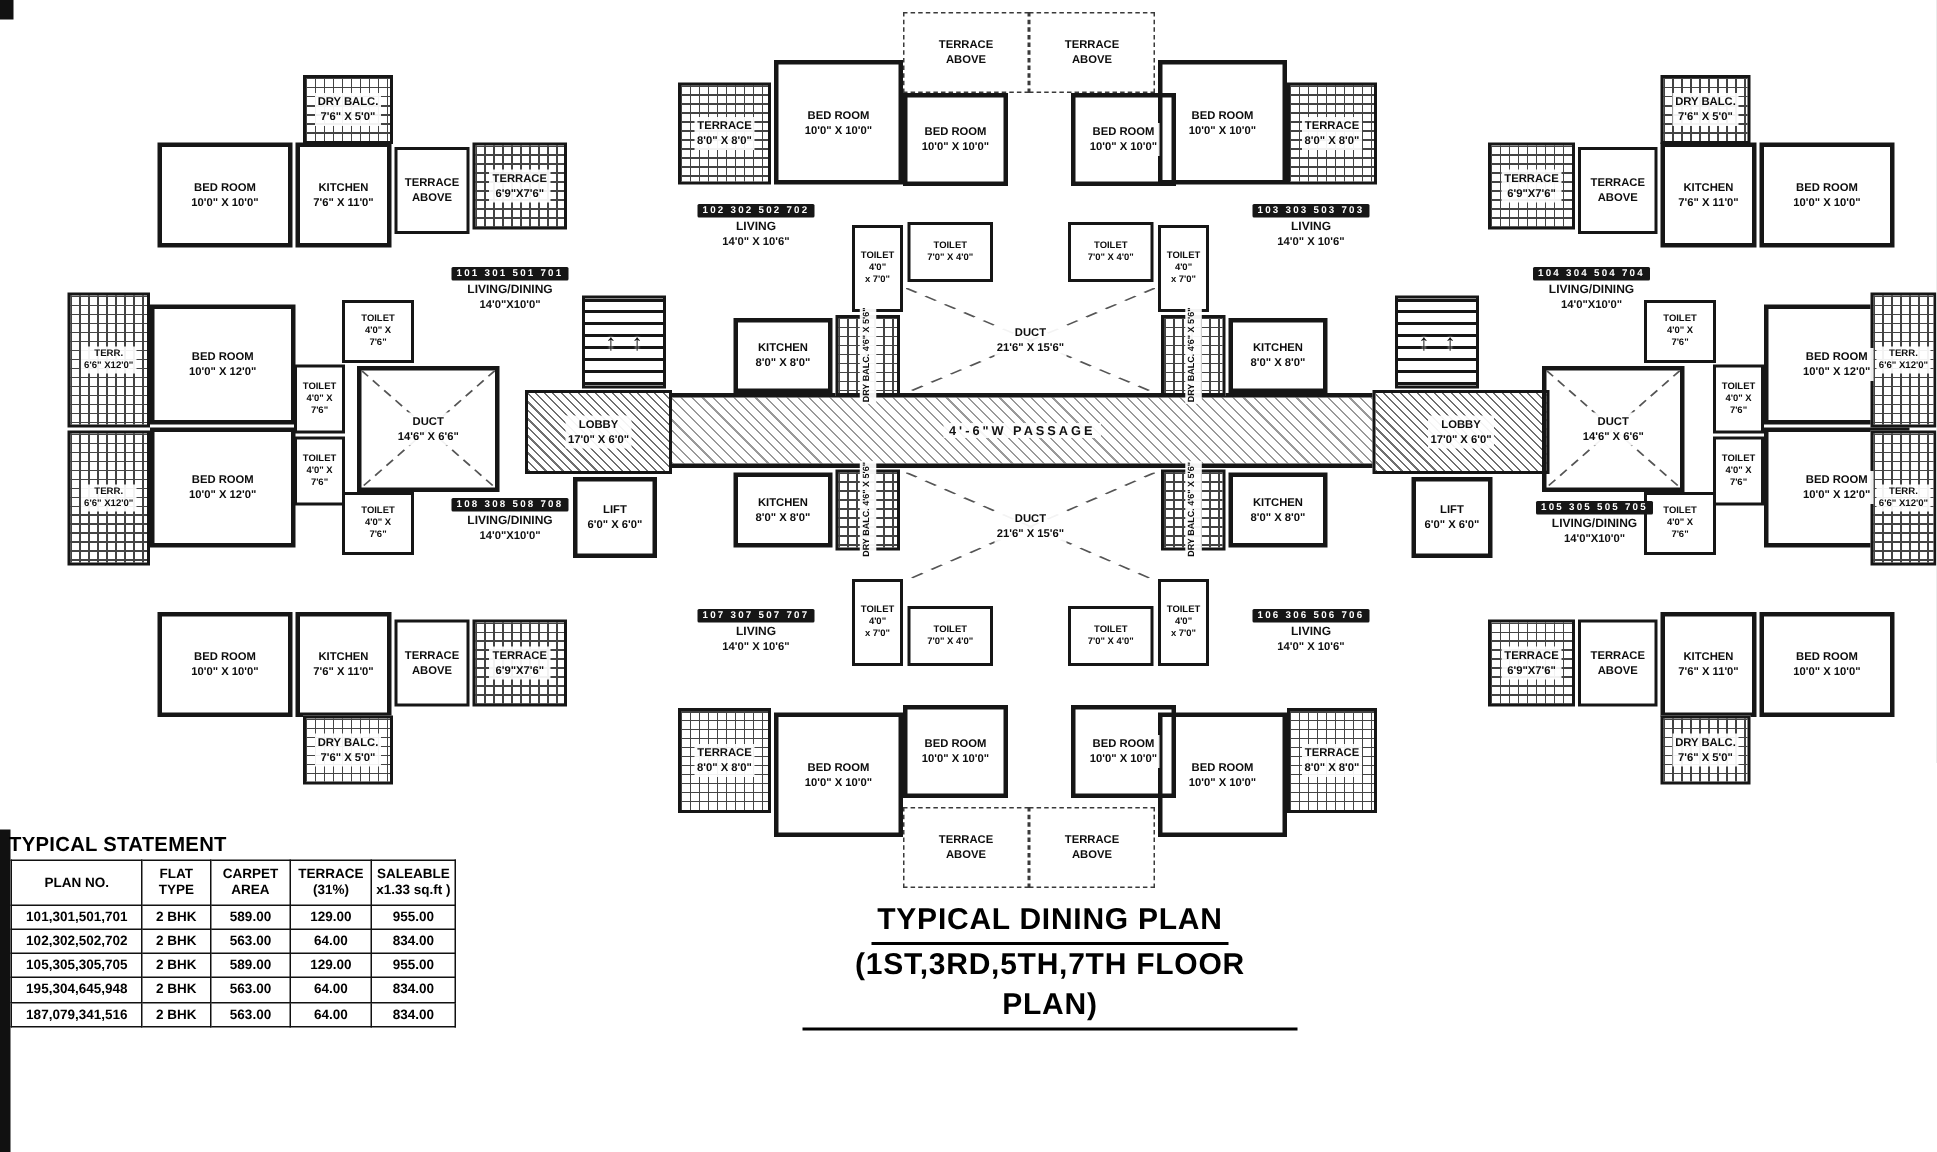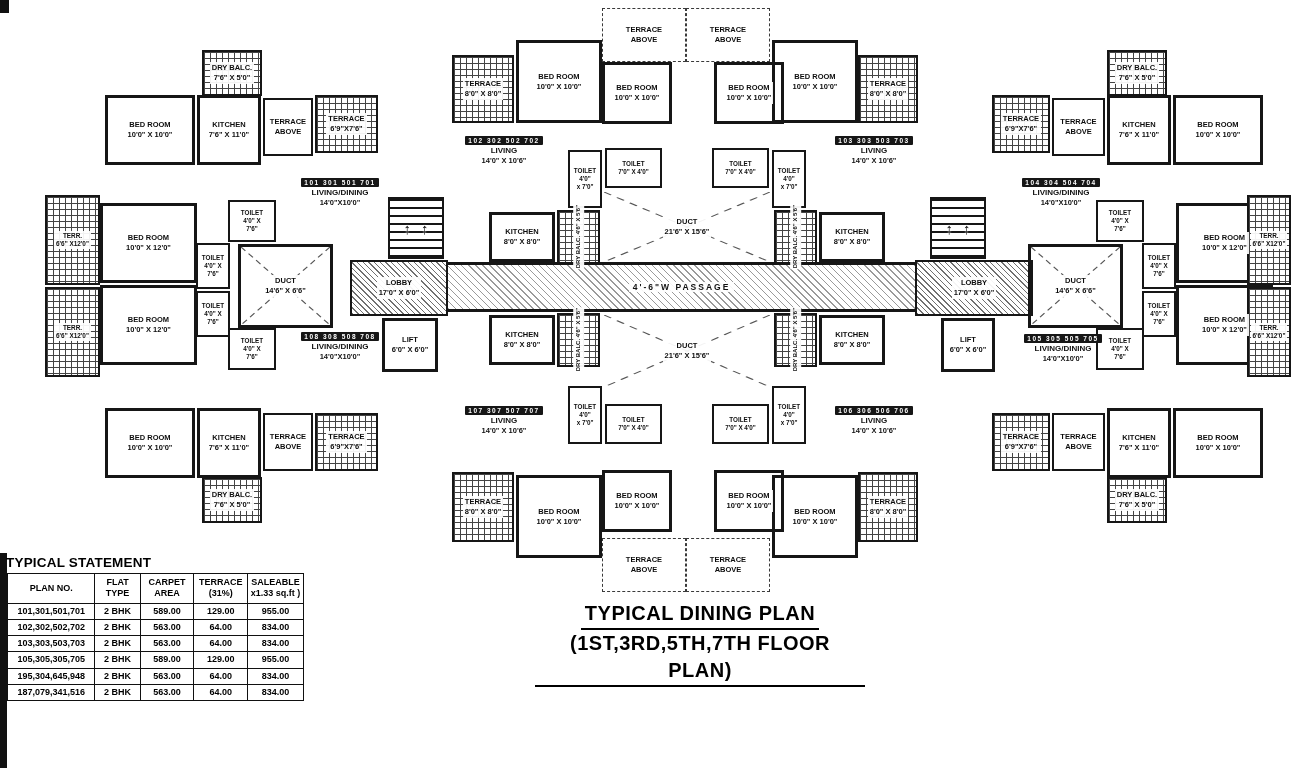--- a/index.html
+++ b/index.html
@@ -612,27 +612,20 @@
             <td>955.00</td>
           </tr>
           <tr>
             <td>102,302,502,702</td>
             <td>2 BHK</td>
             <td>563.00</td>
             <td>64.00</td>
             <td>834.00</td>
           </tr>
           <tr>
-            <td>103,303,503,703</td>
-            <td>2 BHK</td>
-            <td>563.00</td>
-            <td>64.00</td>
-            <td>834.00</td>
-          </tr>
-          <tr>
             <td>105,305,305,705</td>
             <td>2 BHK</td>
             <td>589.00</td>
             <td>129.00</td>
             <td>955.00</td>
           </tr>
           <tr>
             <td>195,304,645,948</td>
             <td>2 BHK</td>
             <td>563.00</td>

